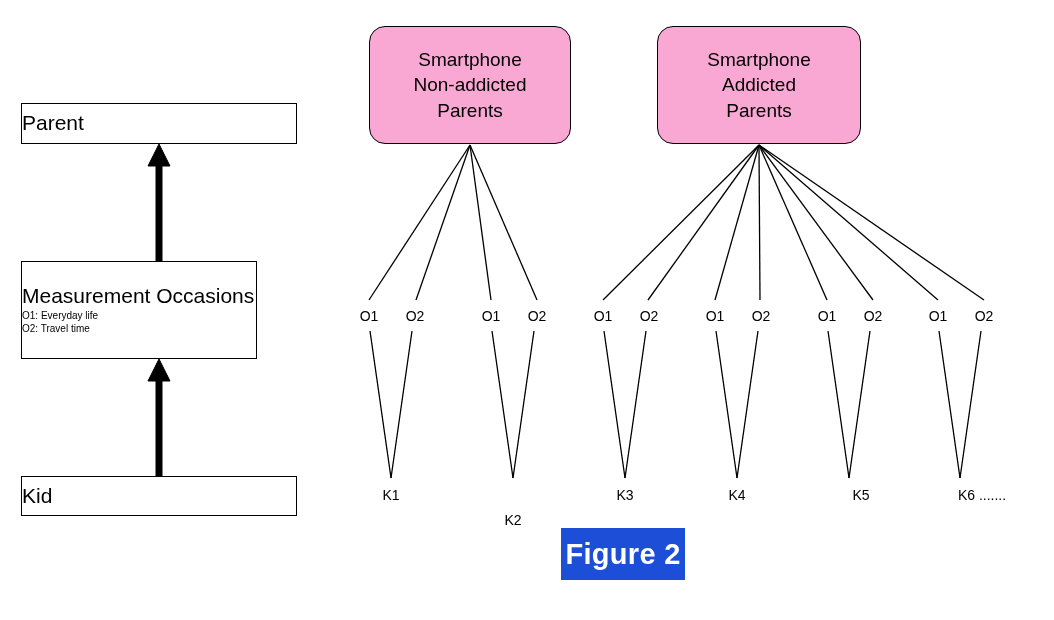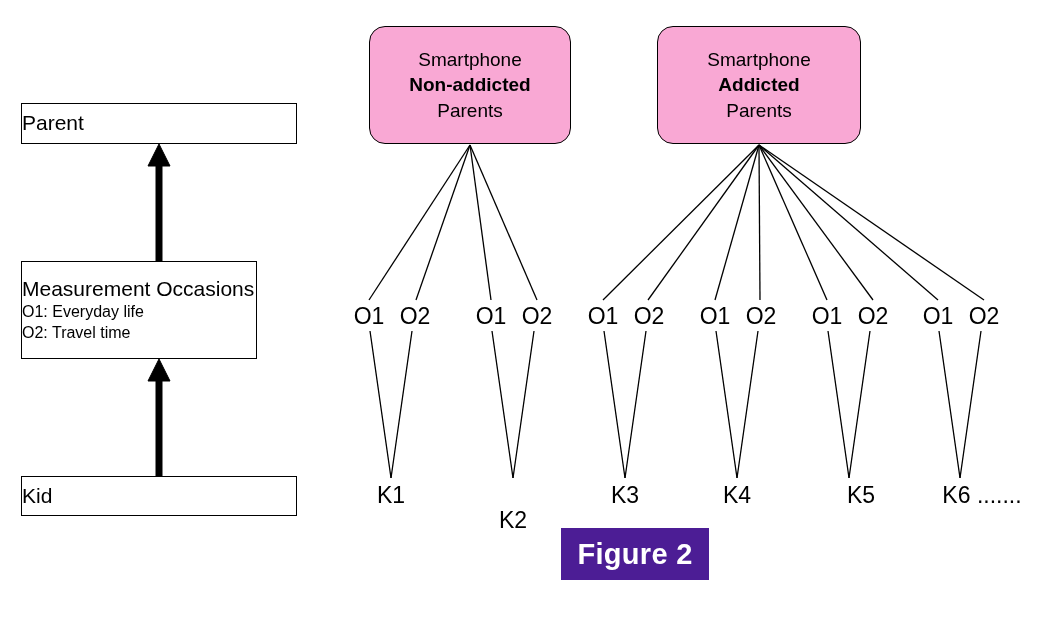--- a/index.html
+++ b/index.html
@@ -30,21 +30,21 @@
     align-items: flex-start;
     justify-content: center;
     text-align: center;
   }
   .lbox-title {
     font-size: 21px;
     line-height: 1.18;
     white-space: nowrap;
   }
   .lbox-sub {
-    font-size: 16px;
+    font-size: 10px;
     line-height: 1.32;
     white-space: nowrap;
   }
 
   #box-parent   { left: 21px;  top: 103px; width: 276px; height: 41px; }
   #box-measure  { left: 21px;  top: 261px; width: 236px; height: 98px; }
   #box-kid      { left: 21px;  top: 476px; width: 276px; height: 40px; }
 
   
   .rbox {
@@ -54,29 +54,29 @@
     border-radius: 16px;
     background: #f9a8d4;
     display: flex;
     flex-direction: column;
     align-items: center;
     justify-content: center;
     text-align: center;
     line-height: 1.33;
   }
   .rbox .l1, .rbox .l3 { font-size: 19px; }
-  .rbox .l2 { font-size: 19px; font-weight: bold; }
+  .rbox .l2 { font-size: 19px; font-weight: normal; }
 
   #box-nonaddicted { left: 369px; top: 26px; width: 202px; height: 118px; }
   #box-addicted    { left: 657px; top: 26px; width: 204px; height: 118px; }
 
   
   .nodelabel {
     position: absolute;
-    font-size: 23px;
+    font-size: 14px;
     line-height: 1;
     white-space: nowrap;
     transform: translate(-50%, -50%);
   }
   .o-label { }
   .k-label { }
 
   
   #lines {
     position: absolute;
@@ -84,23 +84,23 @@
     width: 1054px;
     height: 620px;
     pointer-events: none;
   }
 
   
   #figure-caption {
     position: absolute;
     left: 561px;
     top: 528px;
-    width: 148px;
+    width: 124px;
     height: 52px;
-    background: #4c1d95;
+    background: #1d4ed8;
     color: #ffffff;
     font-size: 29px;
     font-weight: bold;
     display: flex;
     align-items: center;
     justify-content: center;
     letter-spacing: 0.3px;
   }
 </style>
 </head>

